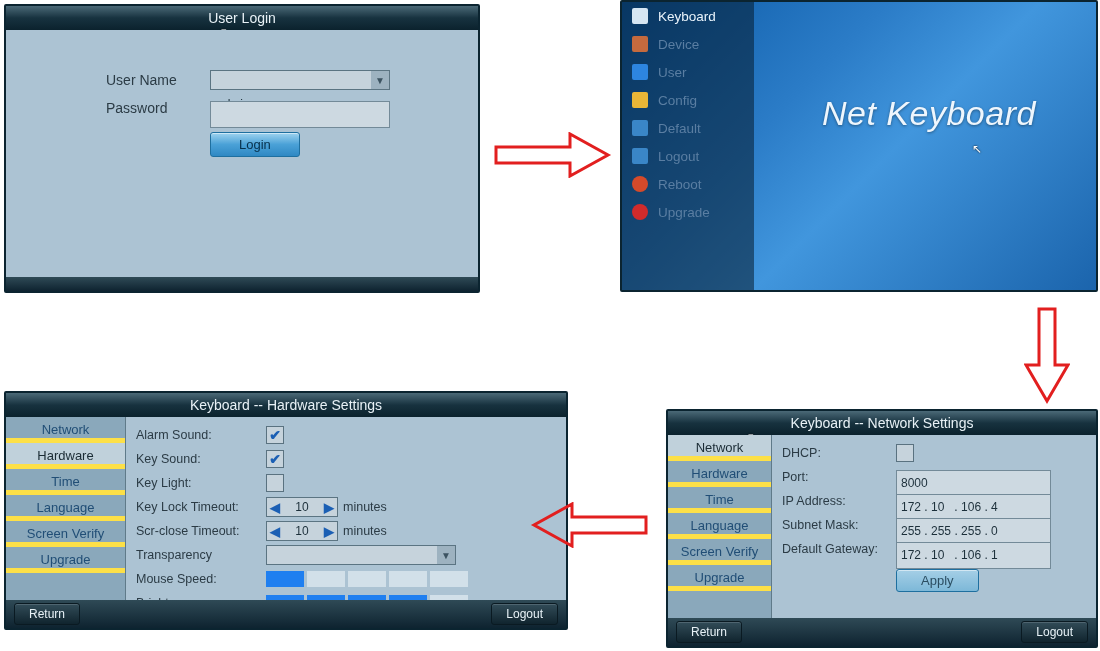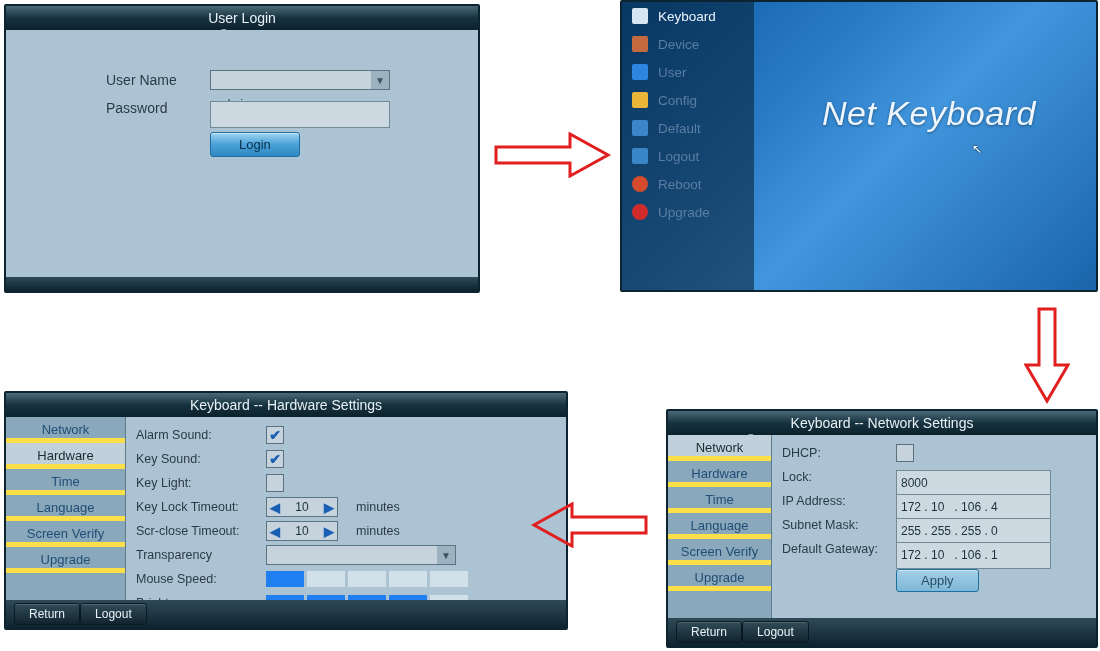--- a/index.html
+++ b/index.html
@@ -1,35 +1,35 @@
 <!DOCTYPE html>
 <html><head>
 <meta charset="utf-8">
 <style>
   * { box-sizing: border-box; margin: 0; padding: 0; }
   html, body { width: 1100px; height: 651px; background: #fff; font-family: Arial, sans-serif; font-size: 13px; position: relative; overflow: hidden; }
 
   
   .panel { position: absolute; border: 2px solid #0b2430; background: #acc3d3; border-radius: 2px; overflow: hidden; }
   .panel-header { height: 24px; background: linear-gradient(#4b6977,#17323f 50%,#0b222d); color: #e8f1f6; font-size: 14px; text-align: center; line-height: 24px; }
-  .panel-footer { position:absolute; left:0; right:0; bottom:0; height:28px; background: linear-gradient(#2f4a56,#0e2330); display:flex; justify-content:flex-start; align-items:center; padding:0 8px; }
+  .panel-footer { position:absolute; left:0; right:0; bottom:0; height:28px; background: linear-gradient(#2f4a56,#0e2330); display:flex; justify-content:space-between; align-items:center; padding:0 8px; }
   .darkbtn { background: linear-gradient(#324c58,#10242e); color:#e7f1f6; border:1px solid #0a1a22; border-radius:3px; font-size:12px; padding:3px 14px; box-shadow: inset 0 1px 0 rgba(255,255,255,.15); cursor:pointer; }
   .bluebtn { background: linear-gradient(#9ed3ef,#4aa1d7 50%,#2f88c3); color:#07304b; border:1px solid #1e6f9f; border-radius:3px; font-size:13px; padding:3px 20px; box-shadow: inset 0 1px 0 rgba(255,255,255,.5); cursor:pointer; }
   .bluebtn.flat { background: linear-gradient(#a5cfe6,#7db8d8); color:#2b4e62; }
   .txtin { height:27px; background:#cdd9e1; border:1px solid #738a98; padding:0 4px; font-size:12px; color:#1c2f3a;margin-top:12px; }
   .check { width:18px; height:18px; border:1px solid #5a7280; background:#c6d3dc; display:inline-flex; align-items:center; justify-content:center; }
   .check.on::after{ content:"✔"; color:#1b5fb4; font-size:14px; font-weight:bold; }
 
   .sidebar { position:absolute; left:0; top:24px; bottom:28px; width:120px; background:#8aa8bb; border-right:1px solid #5f7a89; }
   .side-item { height:26px; line-height:26px; text-align:center; font-size:13px; color:#214e76; border-bottom:5px solid #fde047; cursor:pointer;}
   .side-item.active { background:#c0d1db; color:#1a2b34; font-weight:500; }
   .formarea { position:absolute; left:120px; right:0; top:24px; bottom:28px; background:#acc3d3; padding:6px 10px; }
   .row { display:flex; align-items:center; height:24px; }
   .lab { width:130px; color:#2b3b45; font-size:12.5px; }
-  .unit { color:#2b3b45; margin-left:18px; font-size:12.5px; }
+  .unit { color:#2b3b45; margin-left:5px; font-size:12.5px; }
 
   .spinner { display:inline-flex; align-items:center; height:20px; border:1px solid #5b7482; background:#c6d3dc; }
   .spinner .arrow { width:16px; height:18px; display:flex; align-items:center; justify-content:center; color:#1b5fb4; font-weight:bold; cursor:pointer;}
   .spinner .val { width:38px; text-align:center; color:#1c2f3a; font-size:12px; }
 
   .sel { display:inline-flex; align-items:center; height:20px; border:1px solid #5b7482; background:#c6d3dc; width:190px; }
   .sel .val{ flex:1; padding:0 6px; font-size:12px; color:#1c2f3a;margin-top:47px;}
   .sel .caret{ width:18px; height:18px; background:#9db2c0; display:flex;align-items:center;justify-content:center; color:#3c5361;font-size:10px;}
 
   .bar5 { display:inline-flex; gap:3px; }
@@ -219,21 +219,21 @@
     <div class="side-item">Language</div>
     <div class="side-item">Screen Verify</div>
     <div class="side-item">Upgrade</div>
   </div>
   <div class="formarea">
     <div class="row">
         <span class="lab">DHCP:</span>
         <span class="check"></span>
       </div>
     <div class="row">
-        <span class="lab">Lock:</span>
+        <span class="lab">Port:</span>
         <input class="txtin" value="8000" style="">
       </div>
     <div class="row">
         <span class="lab">IP Address:</span>
         <input class="txtin" value="172 . 10   . 106 . 4" style="">
       </div>
     <div class="row">
         <span class="lab">Subnet Mask:</span>
         <input class="txtin" value="255 . 255 . 255 . 0" style="">
       </div>

